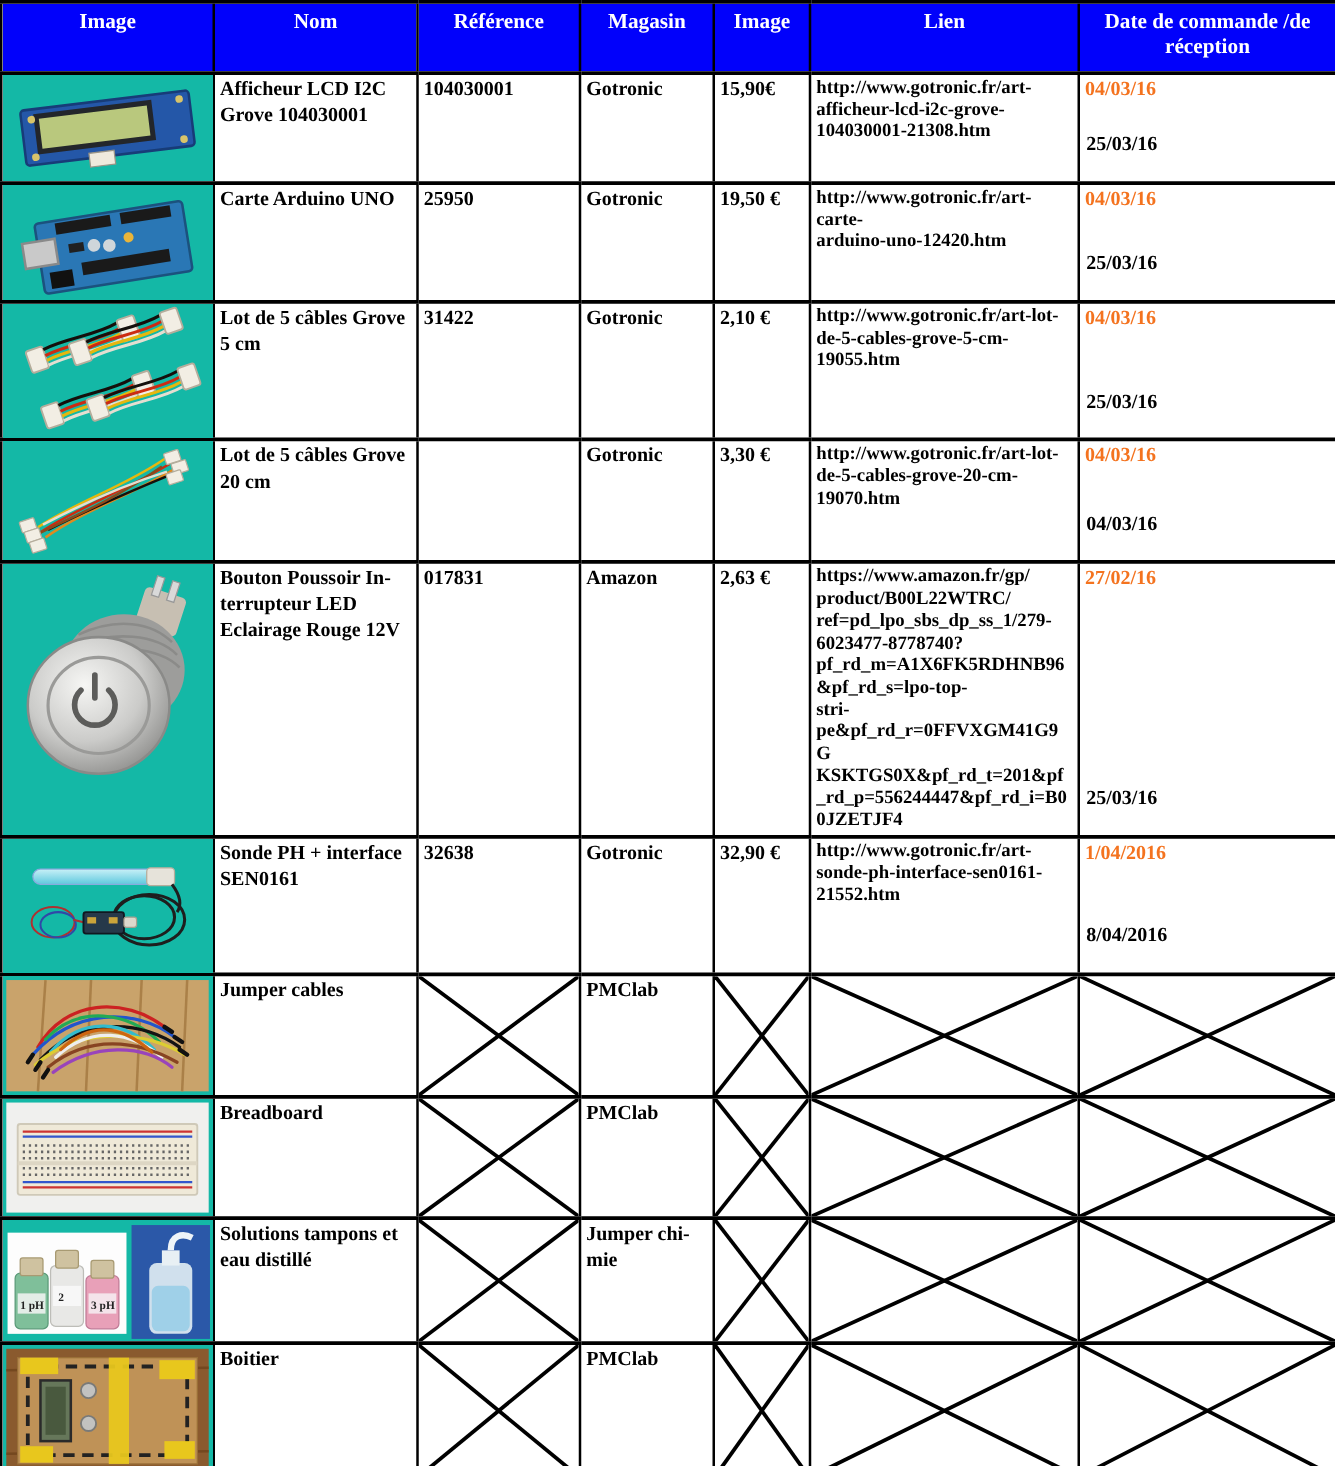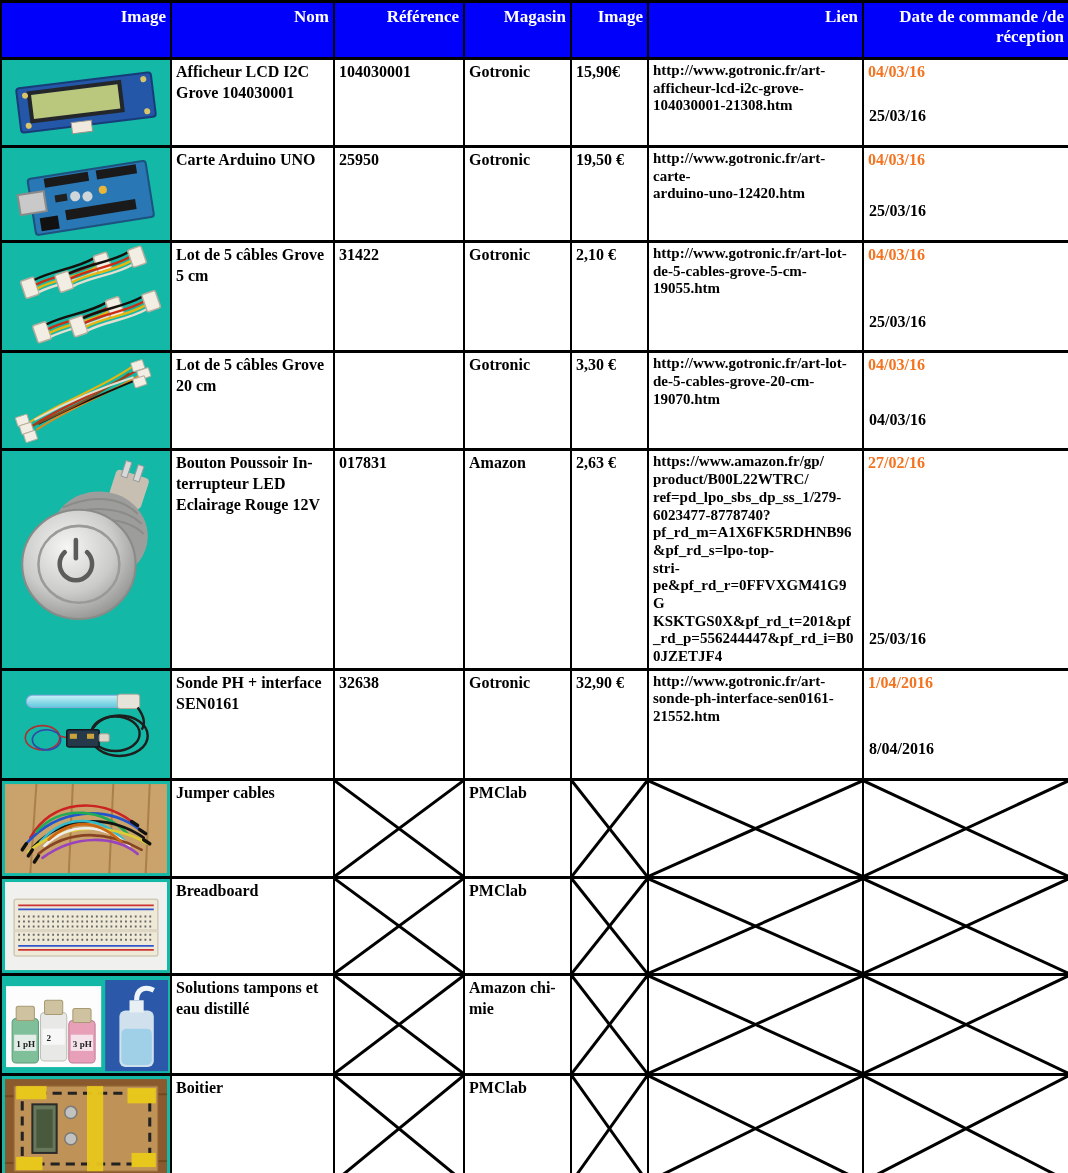--- a/index.html
+++ b/index.html
@@ -1,20 +1,20 @@
 <!DOCTYPE html>
 <html><head>
 <meta charset="utf-8">
 <style>
   html,body{margin:0;padding:0;background:#fff;}
   table{border-collapse:collapse;table-layout:fixed;width:1068px;
         font-family:"Liberation Serif", serif;color:#000;}
   th,td{border:2px solid #000;border-top-width:3px;border-bottom-width:3px;
         vertical-align:top;padding:2px 4px;overflow:hidden;}
-  th{background:#0101fb;color:#fff;text-align:right;font-size:17px;
+  th{background:#0101fb;color:#fff;text-align:center;font-size:17px;
      font-weight:bold;padding-top:4px;}
   td{font-size:16px;font-weight:bold;line-height:1.3;}
   .pre{white-space:pre-line;}
   .link-cell{font-weight:bold;font-size:15px;line-height:1.18;word-break:break-word;}
   .date-cell{position:relative;}
   .date-ordered{color:#f4731f;}
   .date-received{position:absolute;left:5px;bottom:18px;color:#000;}
   .img-cell{padding:0;position:relative;background:#14b8a6;}
   .img-cell svg{display:block;width:100%;height:100%;}
   .cross{padding:0;position:relative;}
@@ -399,21 +399,21 @@
       </svg>
     </td>
     <td class="pre">Solutions tampons et
 eau distillé</td>
     <td class="cross">
       <svg class="xmark" viewBox="0 0 100 100" preserveAspectRatio="none">
             <line x1="0" y1="0" x2="100" y2="100" stroke="#000" stroke-width="3" vector-effect="non-scaling-stroke"></line>
             <line x1="100" y1="0" x2="0" y2="100" stroke="#000" stroke-width="3" vector-effect="non-scaling-stroke"></line>
           </svg>
     </td>
-    <td class="pre">Amazon chi-
+    <td class="pre">Jumper chi-
 mie</td>
     <td class="cross">
       <svg class="xmark" viewBox="0 0 100 100" preserveAspectRatio="none">
             <line x1="0" y1="0" x2="100" y2="100" stroke="#000" stroke-width="3" vector-effect="non-scaling-stroke"></line>
             <line x1="100" y1="0" x2="0" y2="100" stroke="#000" stroke-width="3" vector-effect="non-scaling-stroke"></line>
           </svg>
     </td>
     <td class="cross">
       <svg class="xmark" viewBox="0 0 100 100" preserveAspectRatio="none">
             <line x1="0" y1="0" x2="100" y2="100" stroke="#000" stroke-width="3" vector-effect="non-scaling-stroke"></line>

